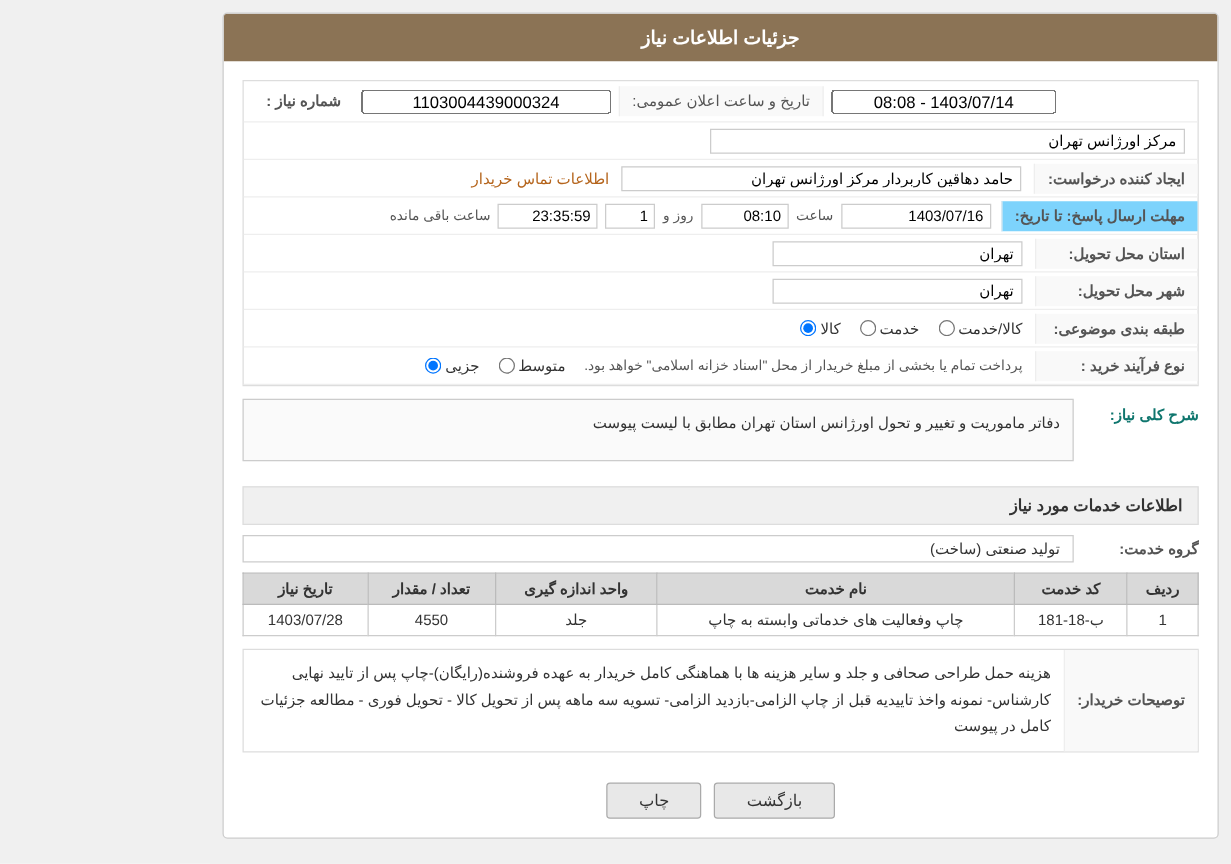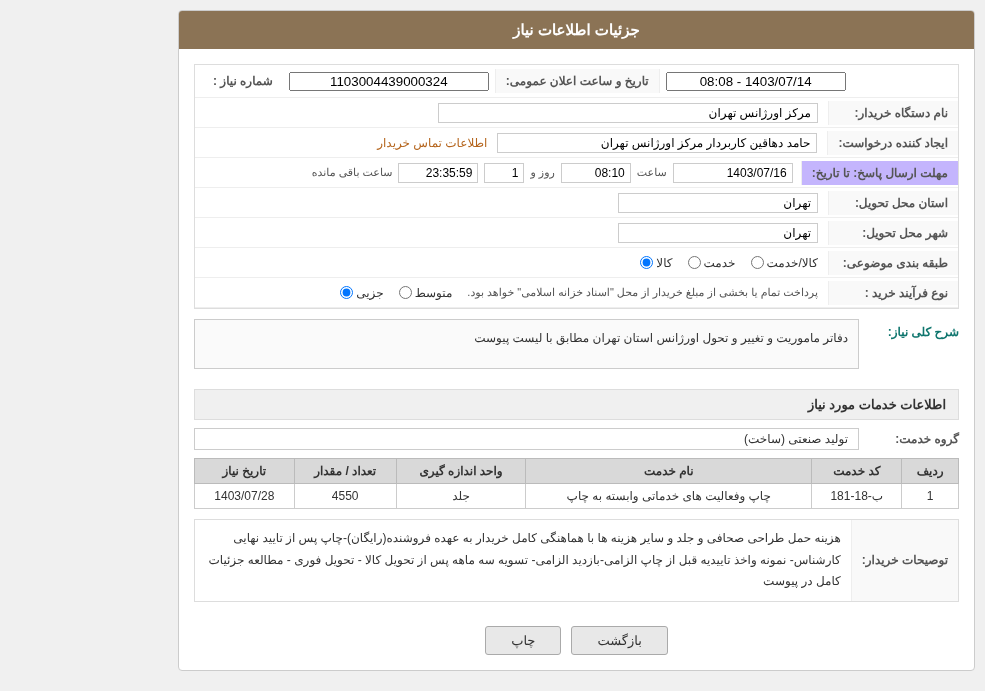--- a/index.html
+++ b/index.html
@@ -74,21 +74,21 @@
       text-decoration: none;
     }
     
     .datetime-row {
       display: flex;
       align-items: center;
       border-bottom: 1px solid #eee;
       min-height: 30px;
     }
     .datetime-label {
-      background: #c4b5fd;
+      background: #7dd3fc;
       color: #555;
       padding: 5px 10px;
       min-width: 130px;
       text-align: right;
       font-weight: bold;
       border-left: 1px solid #eee;
       flex-shrink: 0;
     }
     .datetime-content {
       display: flex;
@@ -121,21 +121,21 @@
     .announce-right {
       display: flex;
       align-items: center;
       gap: 6px;
       padding: 4px 8px;
     }
     .announce-label {
       background: #f9f9f9;
       color: #555;
       padding: 5px 10px;
-      font-weight: bold;
+      font-weight: normal;
       border-right: 1px solid #eee;
       border-left: 1px solid #eee;
       white-space: nowrap;
     }
     
     .radio-row {
       display: flex;
       align-items: center;
       border-bottom: 1px solid #eee;
       min-height: 30px;
@@ -296,21 +296,20 @@
         <div class="announce-row">
           <div class="announce-right" style="flex:1; justify-content: flex-end; display:flex; align-items:center; gap:6px; padding: 4px 8px;">
             <input type="text" style="width: 180px; text-align: center;" value="1403/07/14 - 08:08">
             <span class="announce-label">تاریخ و ساعت اعلان عمومی:</span>
             <input type="text" style="width: 200px; text-align: center;" value="1103004439000324">
             <span style="font-weight:bold; color:#555; padding: 0 10px;">شماره نیاز :</span>
           </div>
         </div>
 
         <div class="info-row">
-          <div class="info-label">نام دستگاه خریدار:</div>
           <div class="info-value">
             <input type="text" style="width: 380px;" value="مرکز اورژانس تهران">
           </div>
         </div>
 
         <div class="info-row">
           <div class="info-label">ایجاد کننده درخواست:</div>
           <div class="info-value" style="display:flex; align-items:center; gap:10px;">
             <input type="text" style="width: 320px;" value="حامد دهاقین کاربردار مرکز اورژانس تهران">
             <a href="#">اطلاعات تماس خریدار</a>

